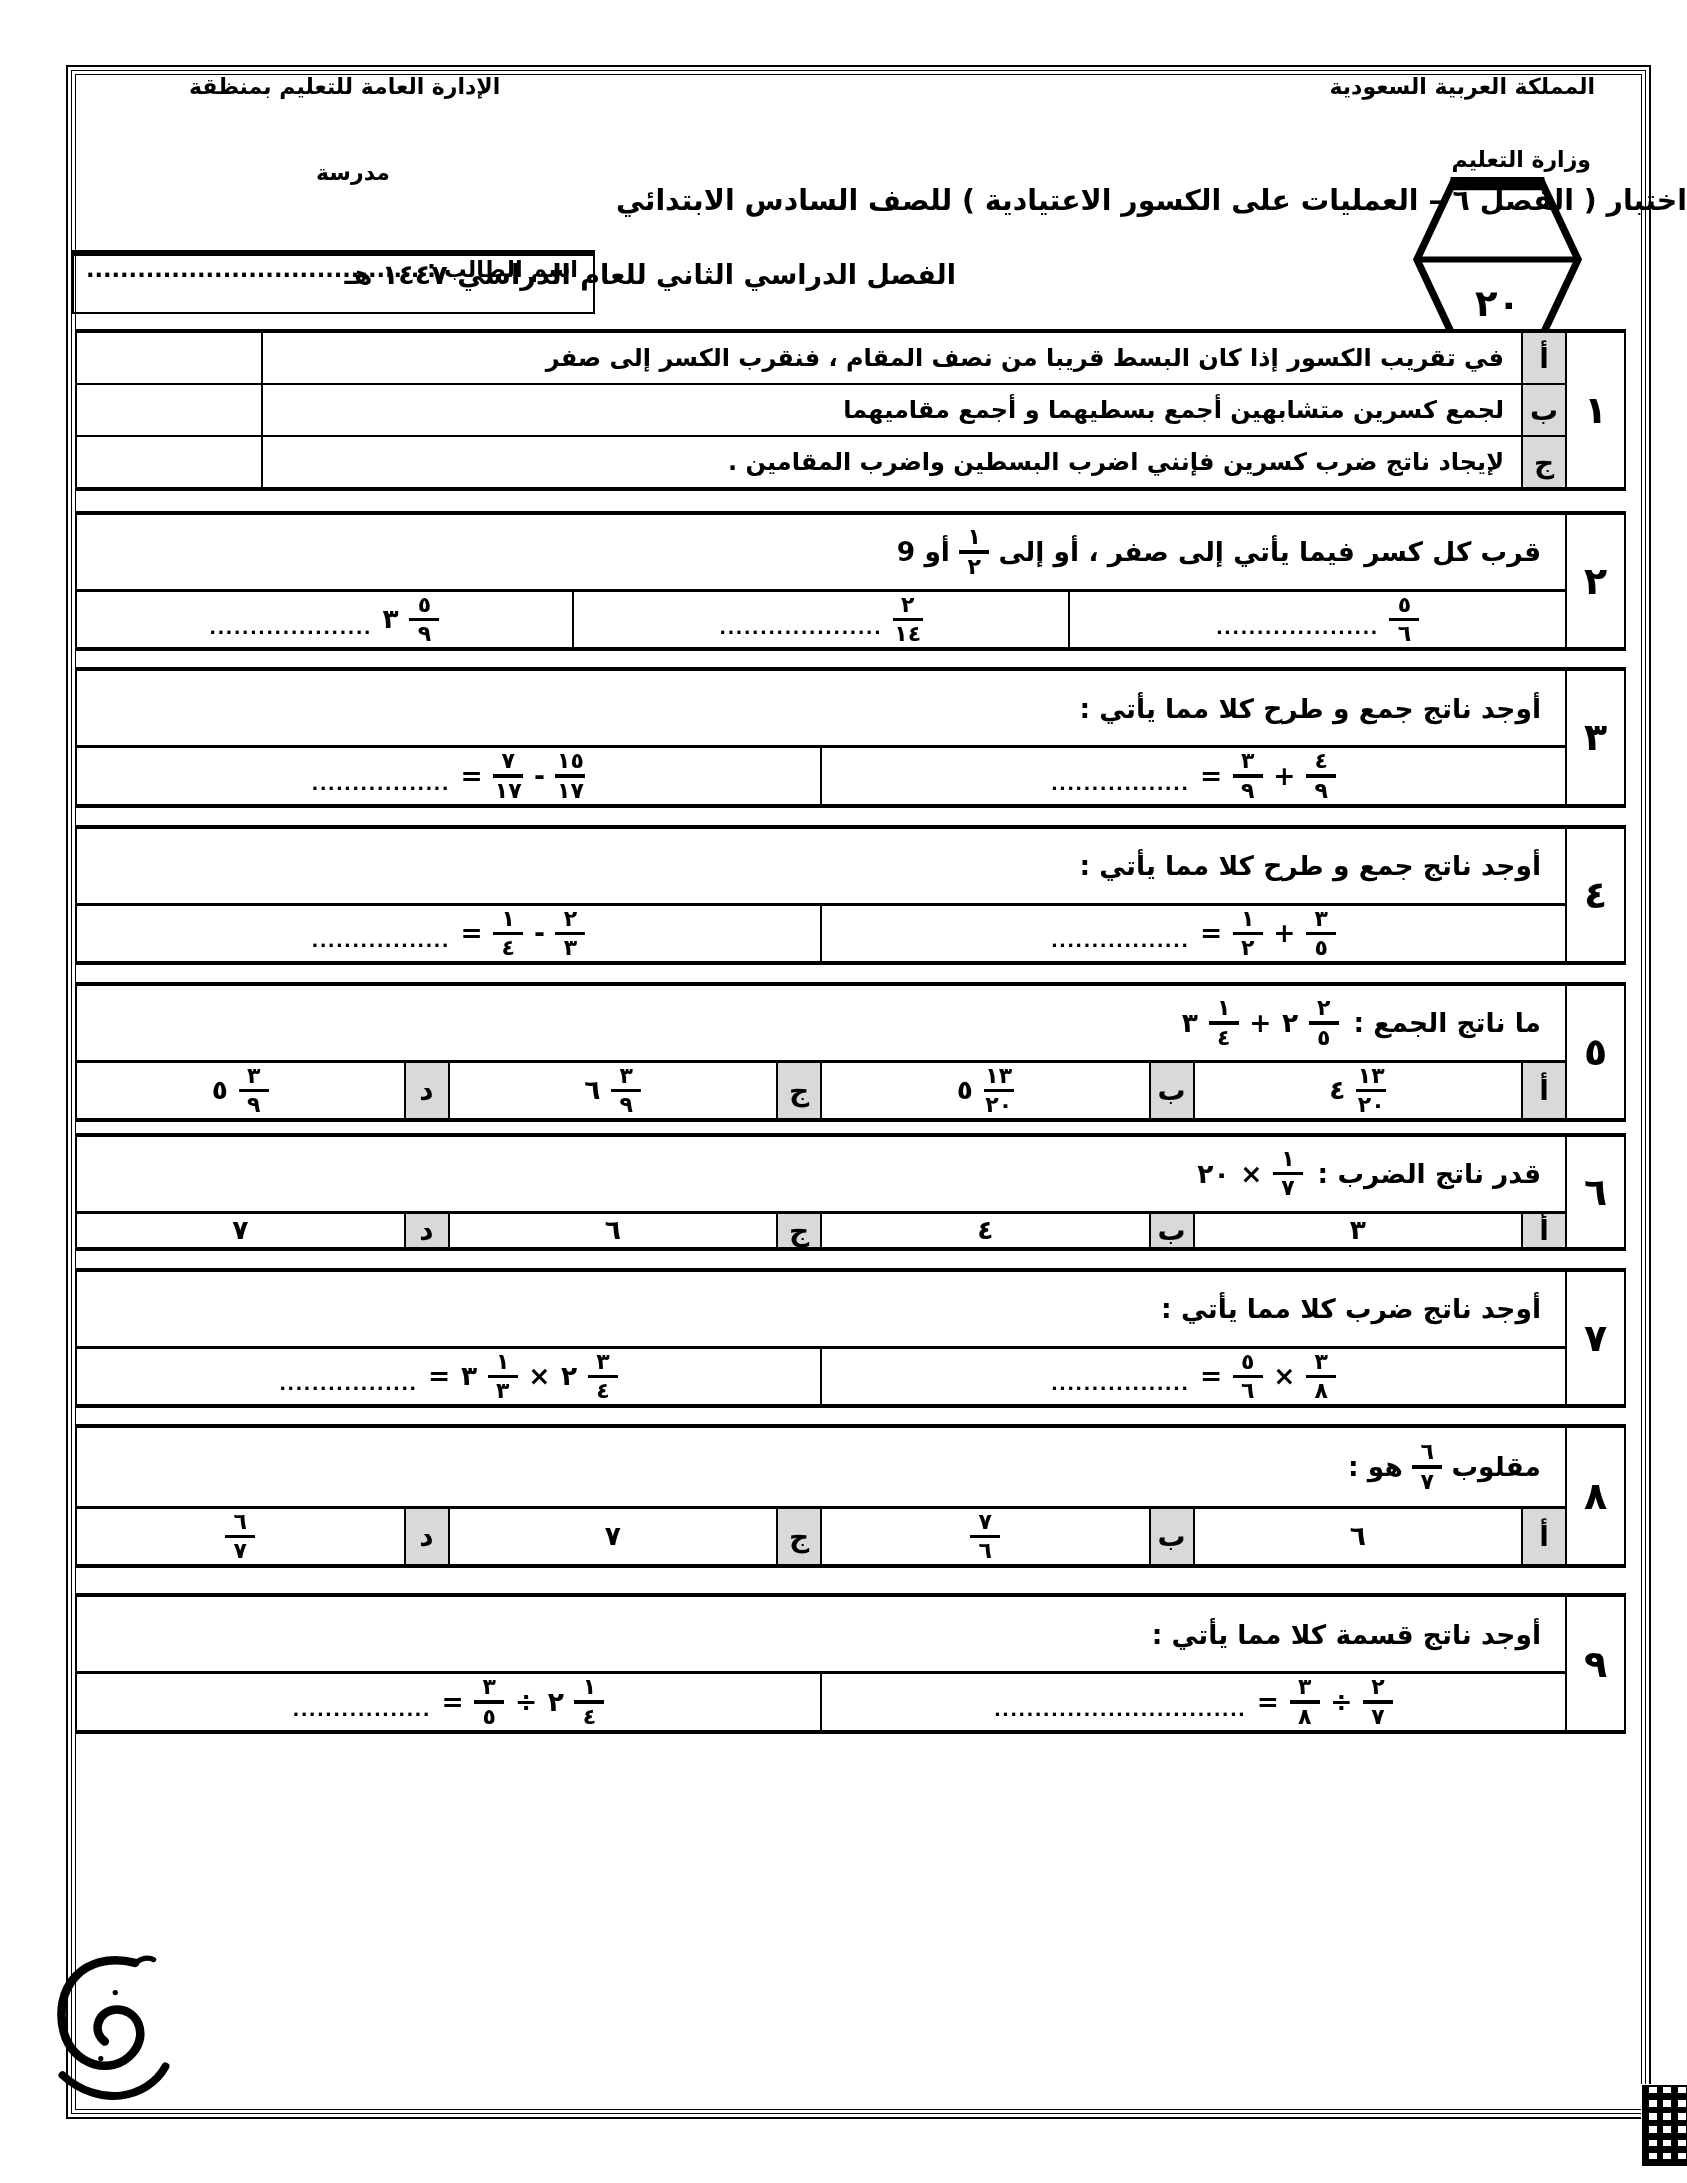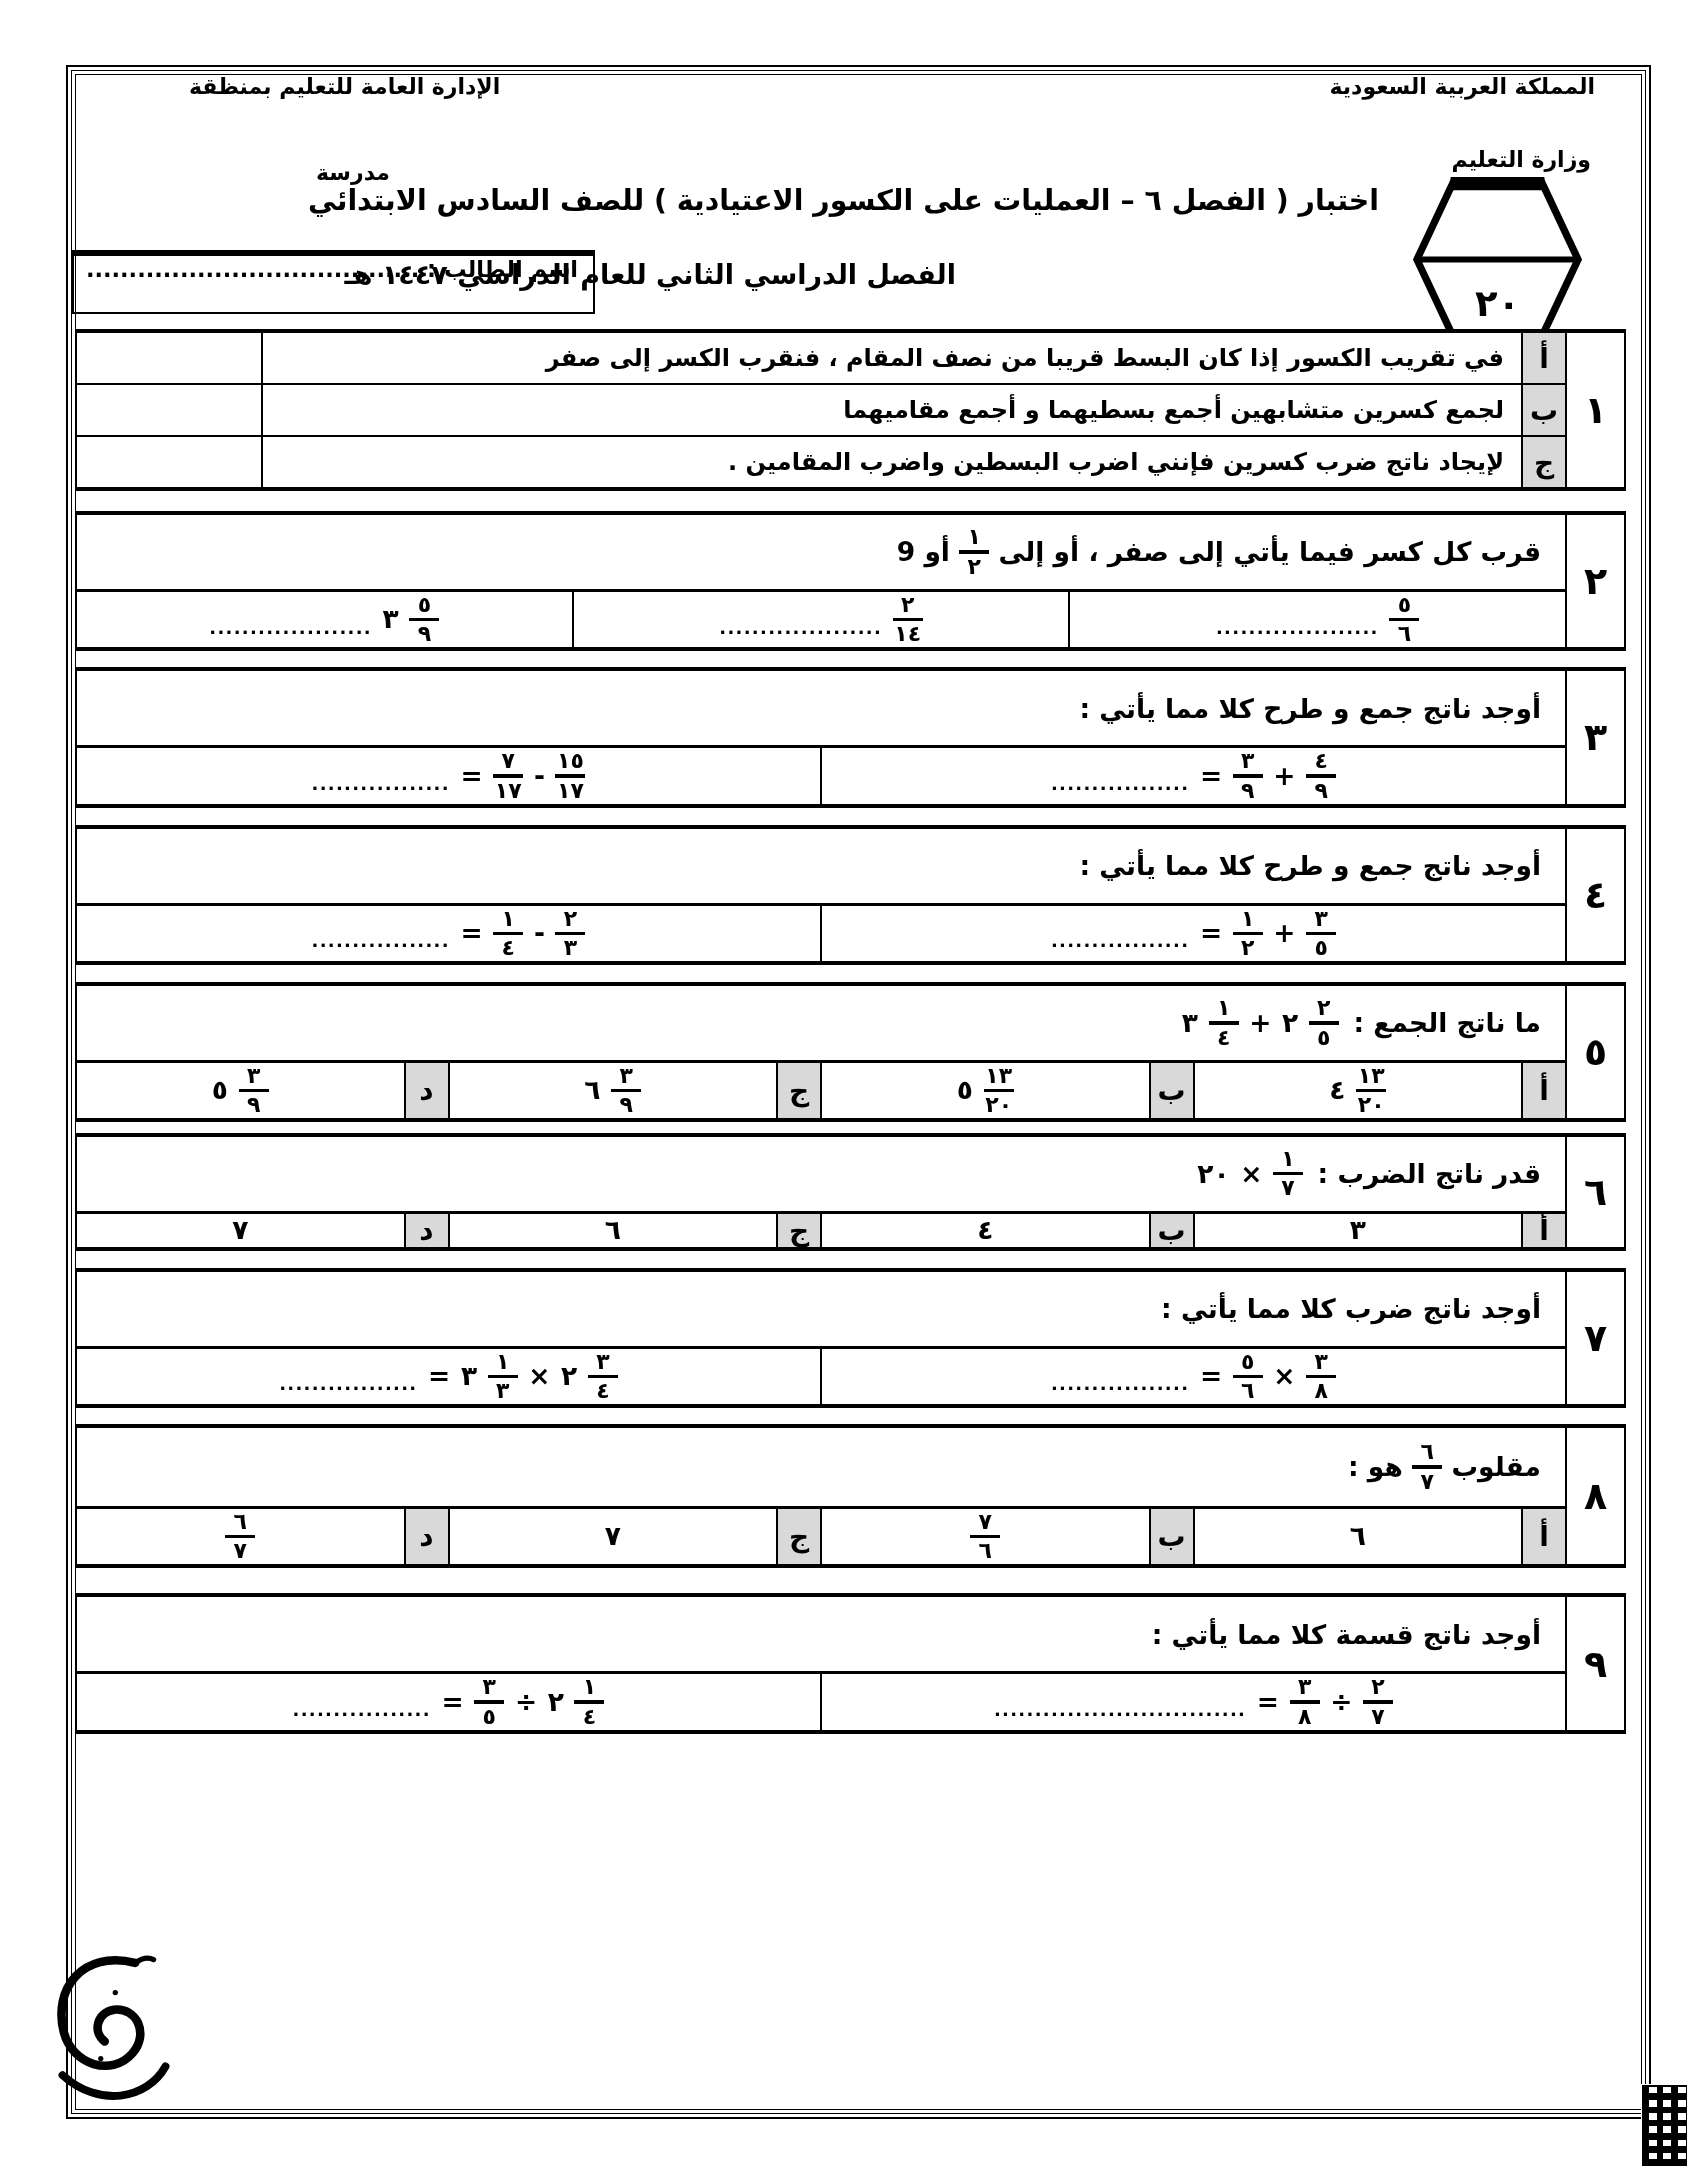--- a/index.html
+++ b/index.html
@@ -2,21 +2,21 @@
 <html lang="ar" style="font-size:10.6px"><head>
 <meta charset="utf-8">
 <style>
   html,body{margin:0;padding:0;}
   body{width:1687px;height:2183px;position:relative;background:#fff;
        font-family:"DejaVu Sans", sans-serif;color:#000;overflow:hidden;}
   .frame{position:absolute;left:66px;top:65px;width:1581px;height:2050px;border:2px solid #000;}
   .frame::before{content:"";position:absolute;inset:2.6px;border:1.3px solid #000;pointer-events:none;}
   .frame::after{content:"";position:absolute;inset:6.6px;border:0.7px solid #000;pointer-events:none;}
   .hdr-txt{position:absolute;font-weight:bold;font-size:22px;white-space:nowrap;direction:rtl;}
-  .title1{position:absolute;top:184px;left:0;width:1687px;text-align:center;font-size:28.4px;font-weight:bold;direction:rtl;}
+  .title1{position:absolute;top:184px;left:0;width:1687px;text-align:right;font-size:28.4px;font-weight:bold;direction:rtl;}
   .title2{position:absolute;top:259px;right:731px;font-size:27px;font-weight:bold;direction:rtl;white-space:nowrap;}
   .namebox{position:absolute;left:72px;top:250px;width:523px;height:64px;border:2.6px solid #000;border-top-width:6px;
            display:flex;direction:rtl;font-size:22.5px;font-weight:bold;padding-right:15px;box-sizing:border-box;}
   .hexwrap{position:absolute;left:1411px;top:176px;}
   .qr{position:absolute;left:1642px;top:2085px;width:45px;height:81px;
       background:
         repeating-linear-gradient(0deg,#000 0 6.6px,transparent 6.6px 13.2px),
         repeating-linear-gradient(90deg,#000 0 6.6px,#fff 6.6px 14.6px);
       outline:1.3px solid #fff;}
   .sig{position:absolute;left:36px;top:1953px;}

